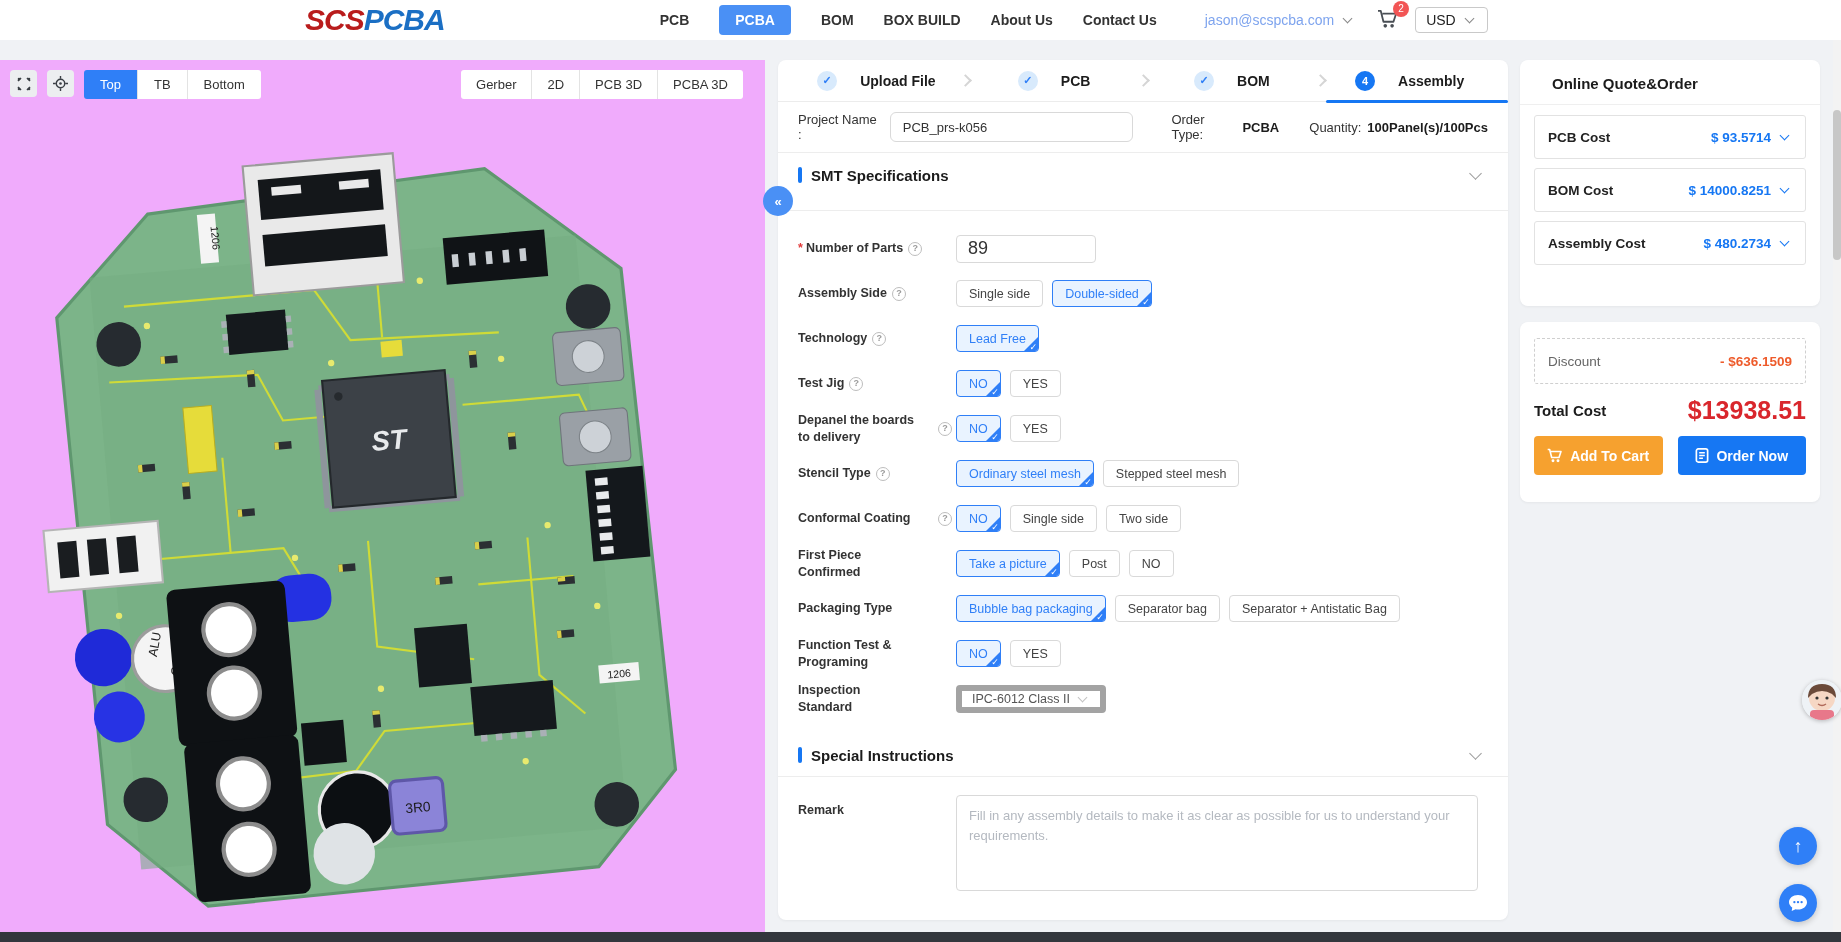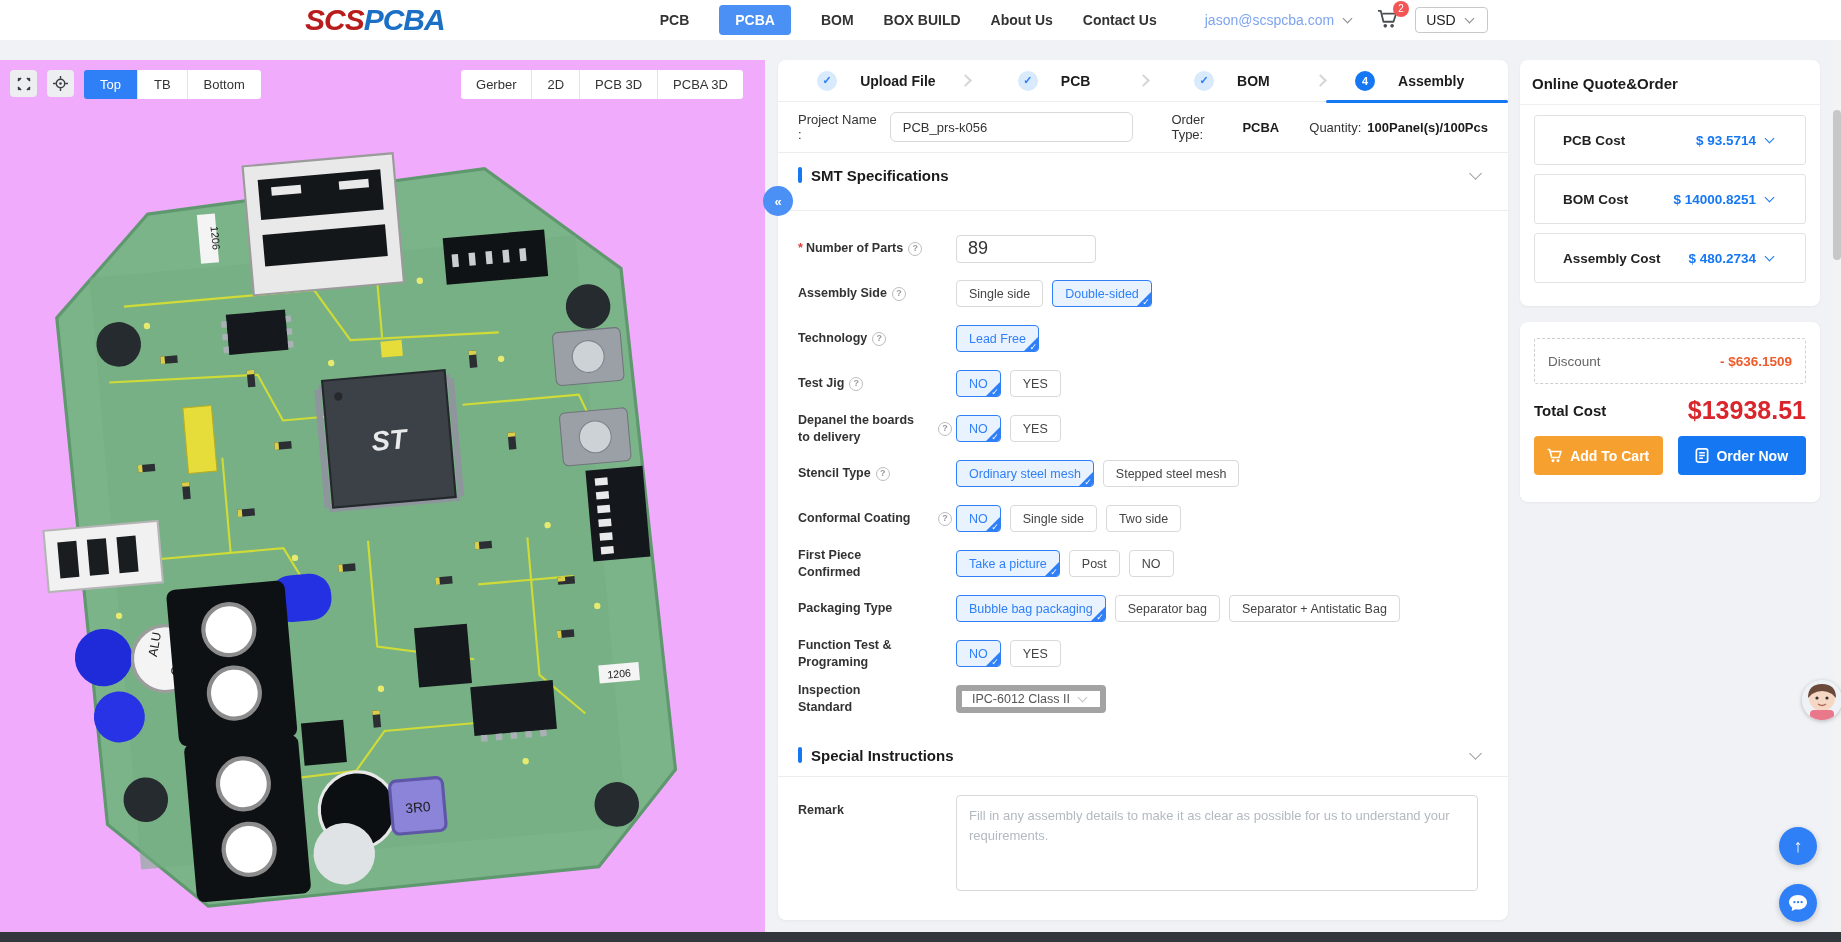--- a/index.html
+++ b/index.html
@@ -72,23 +72,23 @@
   .sel-box{width:150px;height:28px;border:6px solid #a3a3a3;border-radius:4px;padding:0 10px;display:flex;align-items:center;justify-content:space-between;color:#555;font-size:12.5px;cursor:pointer;background:#fff;}
   .sel-box .chev{border-color:#c3c3c3;}
   .remark-row{position:absolute;left:20px;right:30px;top:735px;display:flex;align-items:flex-start;}
   .remark-label{width:158px;font-size:12.5px;font-weight:700;color:#333;padding-top:8px;}
   .remark-area{flex:1;height:96px;border:1px solid #d9d9d9;border-radius:4px;padding:10px 12px;font-size:13px;color:#333;resize:none;outline:none;font-family:inherit;line-height:1.55;}
   .remark-area::placeholder{color:#b4b9c0;}
   
   .quote-card{position:absolute;background:#fff;border-radius:8px;box-shadow:0 1px 3px rgba(0,0,0,.05);}
   .qc1{left:1520px;top:60px;width:300px;height:246px;}
   .qc2{left:1520px;top:322px;width:300px;height:180px;}
-  .quote-title{font-size:15px;font-weight:700;color:#1b1b1b;padding:15px 12px 12px;border-bottom:1px solid #efefef;}
+  .quote-title{font-size:15px;font-weight:700;color:#1b1b1b;padding:15px 32px 12px;border-bottom:1px solid #efefef;}
   .cost-list{padding:10px 14px;}
-  .cost-box{border:1px solid #e2e2e2;border-radius:3px;height:50px;display:flex;align-items:center;justify-content:space-between;padding:0 28px;margin-bottom:9px;cursor:pointer;}
+  .cost-box{border:1px solid #e2e2e2;border-radius:3px;height:44px;display:flex;align-items:center;justify-content:space-between;padding:0 13px;margin-bottom:9px;cursor:pointer;}
   .cost-label{font-size:13.5px;font-weight:700;color:#222;}
   .cost-val{font-size:13.5px;font-weight:700;color:#1677f3;display:flex;align-items:center;gap:6px;}
   .cost-val .chev{border-color:#1677f3;}
   .discount-box{margin:16px 14px 0;border:1px dashed #cfcfcf;border-radius:3px;height:46px;display:flex;align-items:center;justify-content:space-between;padding:0 13px;gap:48px;}
   .discount-label{color:#666;font-size:13.5px;}
   .discount-val{color:#ee5b2b;font-weight:700;font-size:13.5px;}
   .total-row{margin:12px 14px 0;display:flex;align-items:center;justify-content:space-between;}
   .total-label{font-size:15px;font-weight:700;color:#1b1b1b;}
   .total-val{font-size:25px;font-weight:800;color:#d9262c;}
   .btn-row{margin:11px 14px 0;display:flex;gap:15px;}

